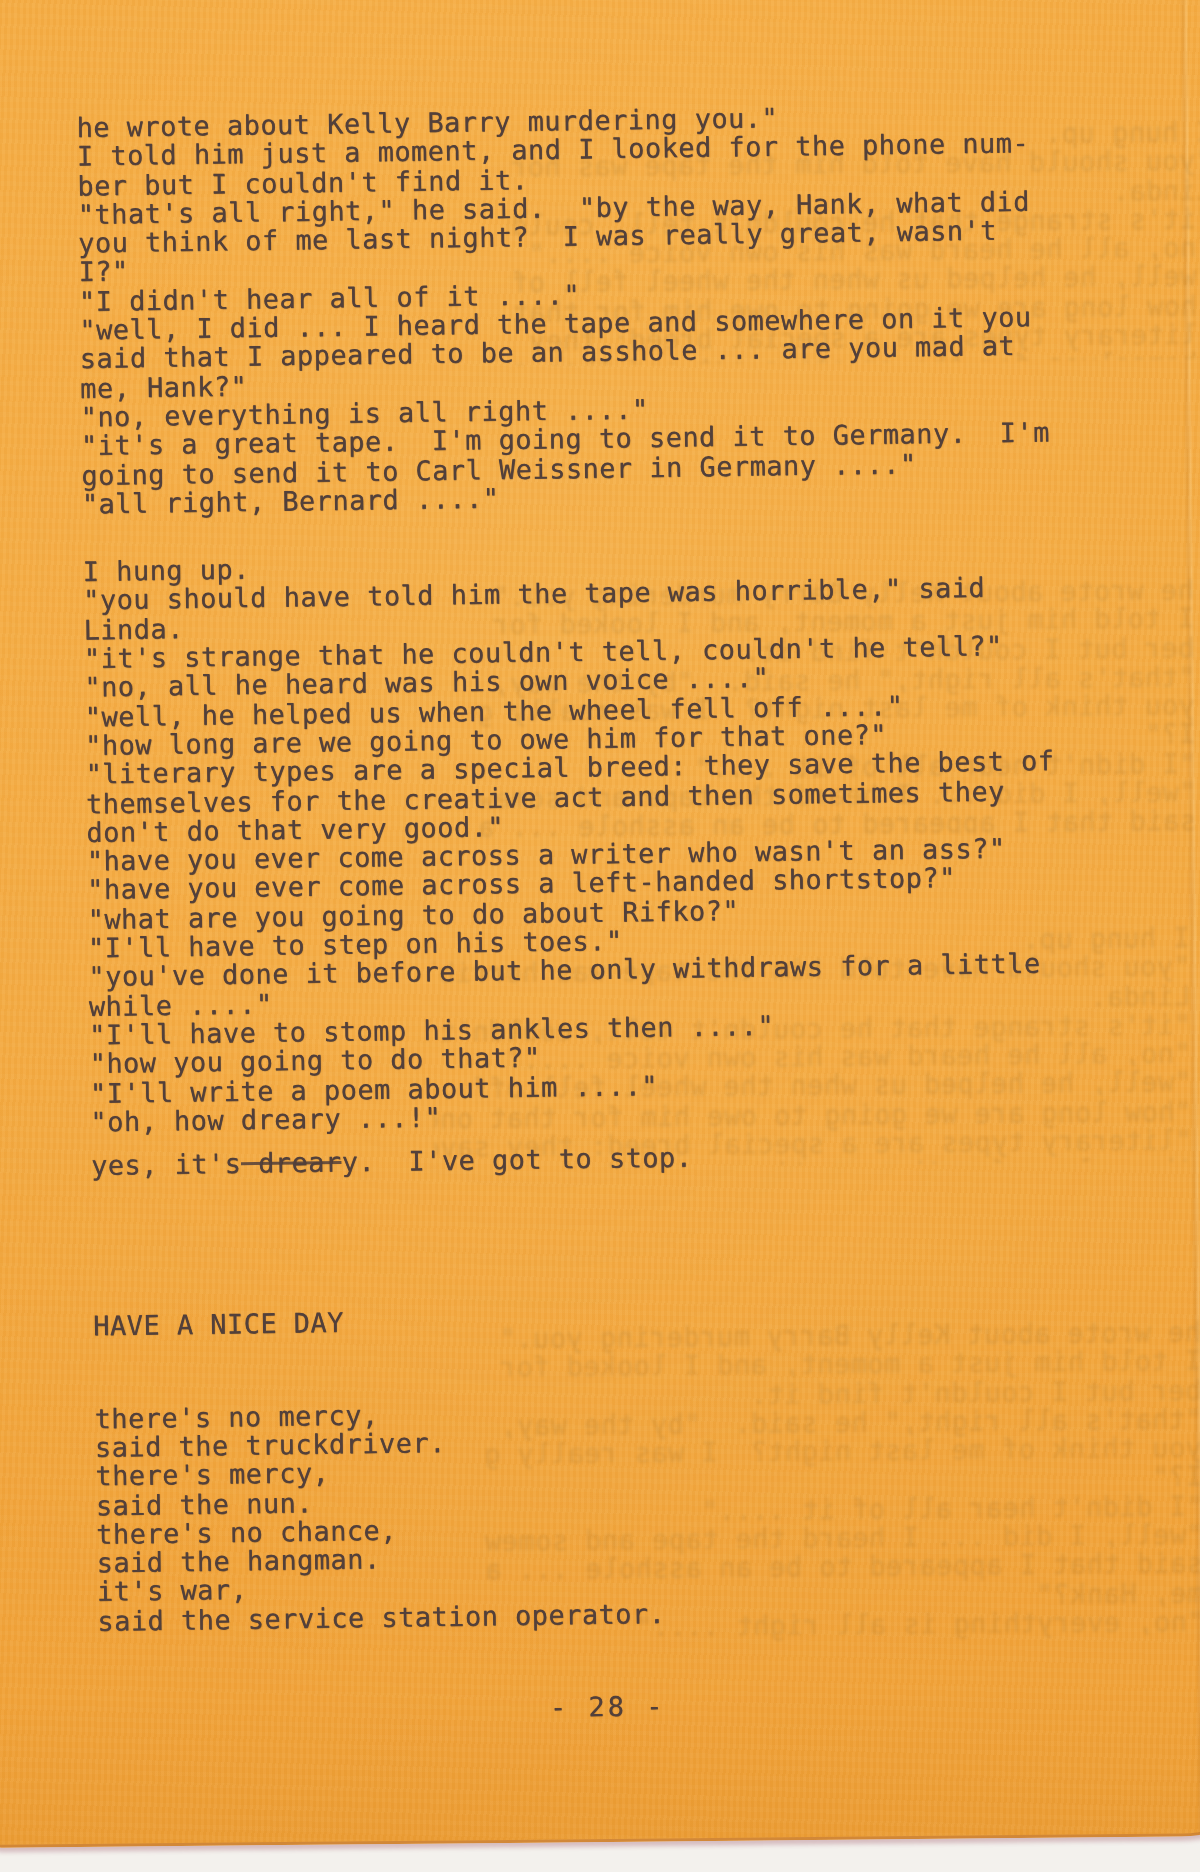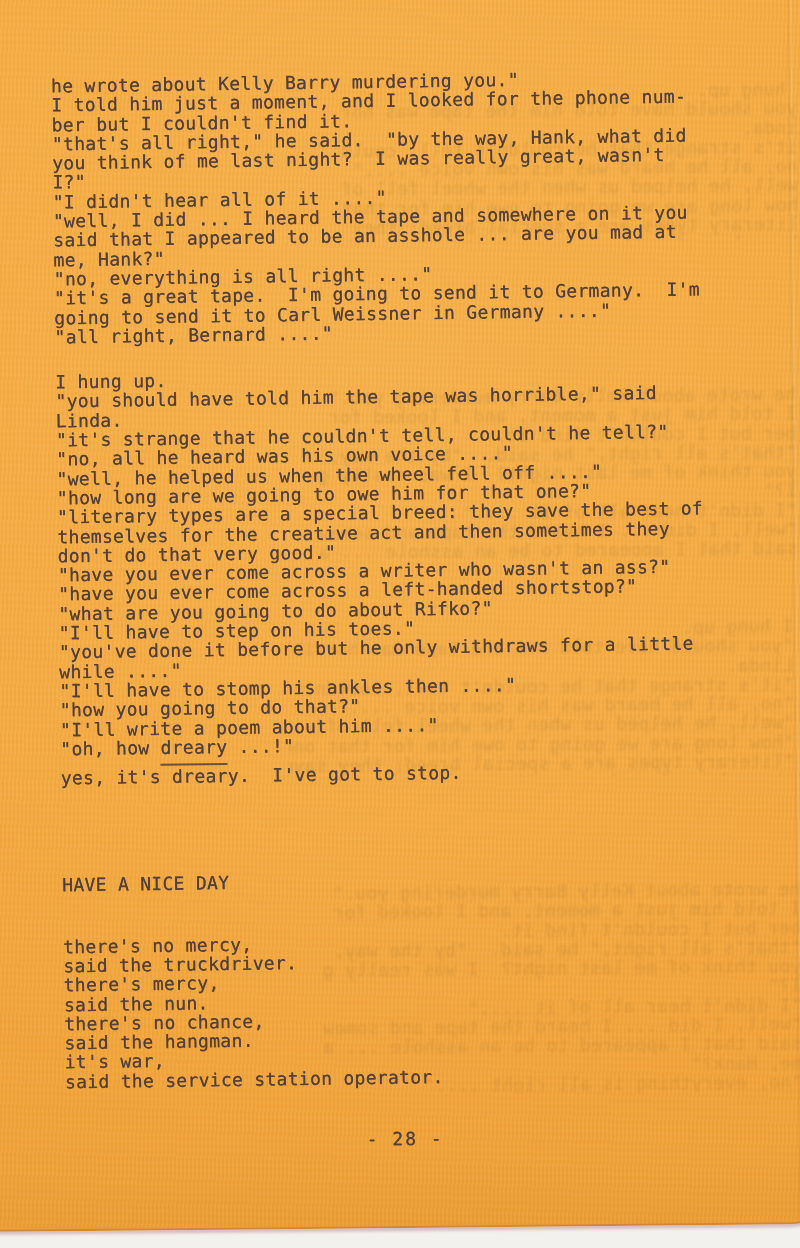--- a/index.html
+++ b/index.html
@@ -74,21 +74,21 @@
     letter-spacing: 0.3px;
     text-shadow: 0.2px 0.3px 0.5px rgba(62,45,41,0.75);
   }
   .block { margin: 0; }
   .b2 { margin-top: 26px; }
   .b3 { margin-top: 10px; }
   .b4 { margin-top: 88px; }
   .b5 { margin-top: 42px; }
   .u {
     border-bottom: 2px solid rgba(82,64,59,0.85);
-    padding-bottom: 6px;
+    padding-bottom: 17px;
   }
   .pagenum {
     position: absolute;
     left: 0; right: 0; top: 1140px;
     text-align: center;
     color: #52403b;
     font-size: 18px;
     letter-spacing: 2px;
     text-shadow: 0.2px 0.3px 0.5px rgba(62,45,41,0.75);
   }

